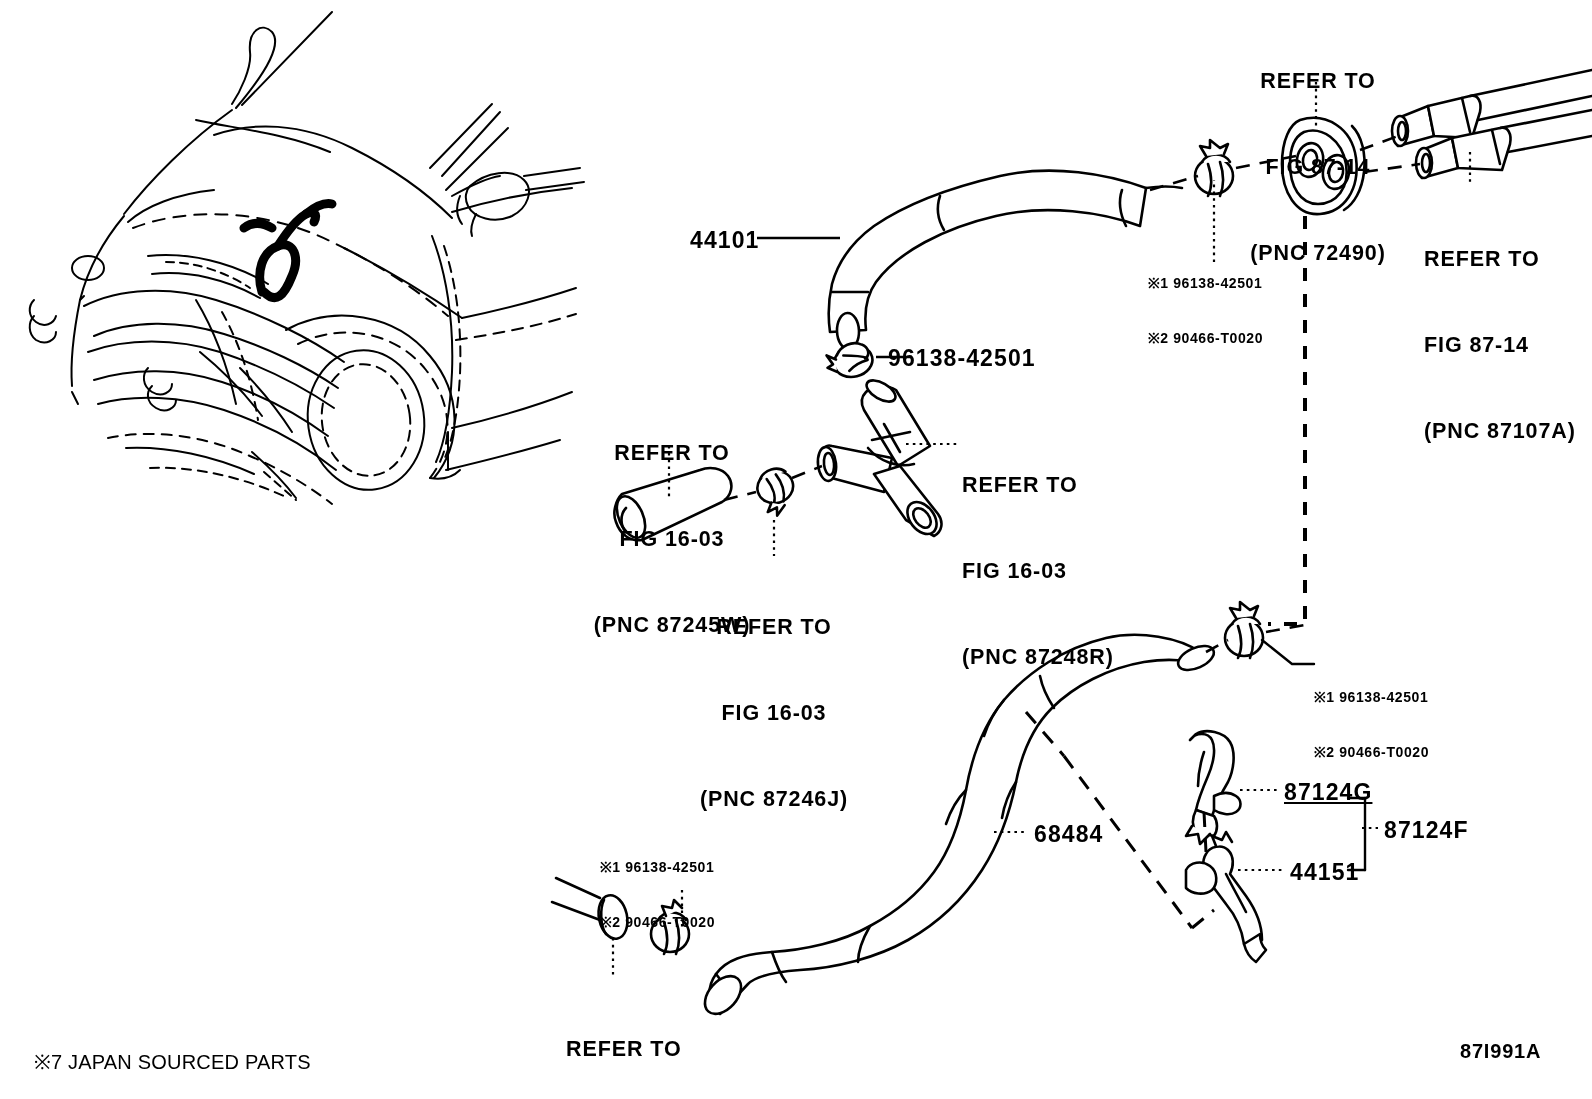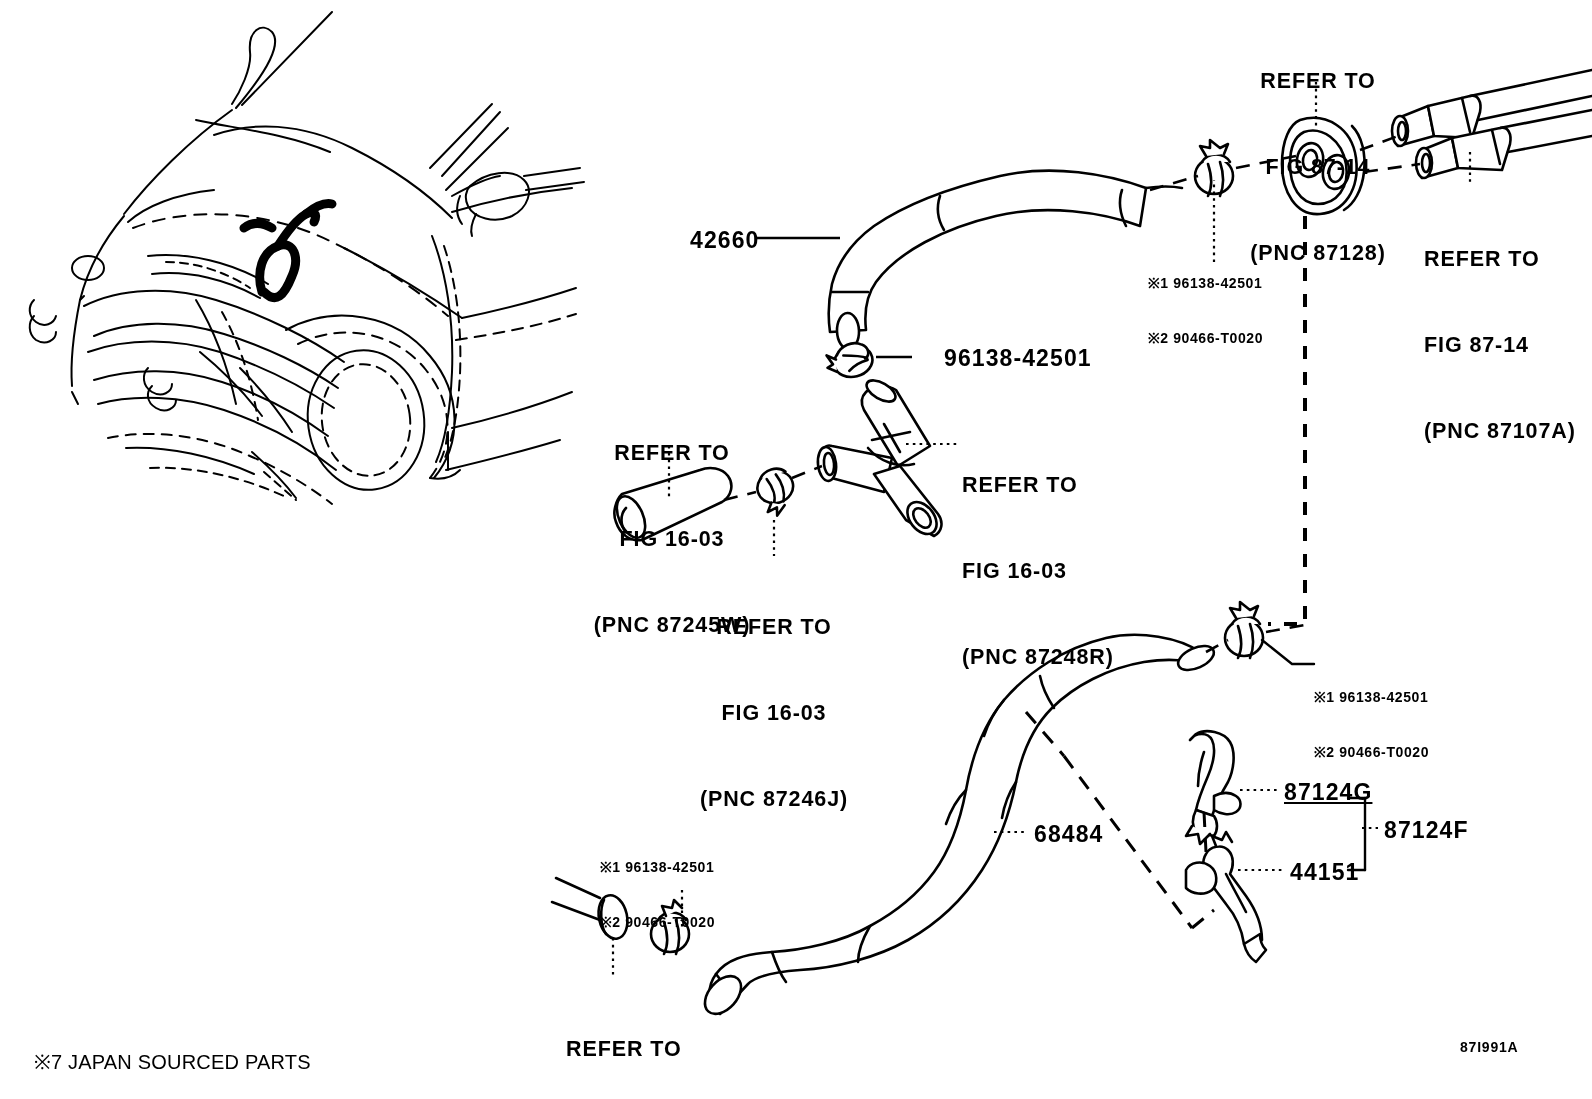--- a/index.html
+++ b/index.html
@@ -356,37 +356,37 @@
       <path d="M1026 712 L1064 756"></path>
       <path d="M1064 756 L1192 928"></path>
       <path d="M1192 928 L1214 910"></path>
       <path d="M1204 812 L1206 852"></path>
     </g>
   </svg>
 
   <div class="lbl refer ta-c" style="left:1244px; top:10px; width:148px;">
     <div>REFER TO</div>
     <div>FIG 87-14</div>
-    <div>(PNC 87128)</div>
+    <div>(PNC 72490)</div>
   </div>
 
   <div class="lbl refer" style="left:1424px; top:188px; width:170px;">
     <div>REFER TO</div>
     <div>FIG 87-14</div>
     <div>(PNC 87107A)</div>
   </div>
 
   <div class="lbl code" style="left:1148px; top:238px;">
     <div>※1 96138-42501</div>
     <div>※2 90466-T0020</div>
   </div>
 
-  <div class="lbl n" style="left:690px; top:226px;">42660</div>
-
-  <div class="lbl n" style="left:944px; top:344px;">96138-42501</div>
+  <div class="lbl n" style="left:690px; top:226px;">44101</div>
+
+  <div class="lbl n" style="left:888px; top:344px;">96138-42501</div>
 
   <div class="lbl refer ta-c" style="left:592px; top:382px; width:160px;">
     <div>REFER TO</div>
     <div>FIG 16-03</div>
     <div>(PNC 87245W)</div>
   </div>
 
   <div class="lbl refer" style="left:962px; top:414px; width:190px;">
     <div>REFER TO</div>
     <div>FIG 16-03</div>
@@ -421,15 +421,15 @@
     <div>REFER TO</div>
     
     
   </div>
 
   <div class="lbl note" style="left:34px; top:990px;">
     <div>※7 JAPAN SOURCED PARTS</div>
     
   </div>
 
-  <div class="lbl" style="left:1460px; top:1038px; font-size:14px; letter-spacing:0.8px;">87I991A</div>
+  <div class="lbl" style="left:1460px; top:1038px; font-size:20px; letter-spacing:0.8px;">87I991A</div>
 
 </div>
 
 </body></html>

